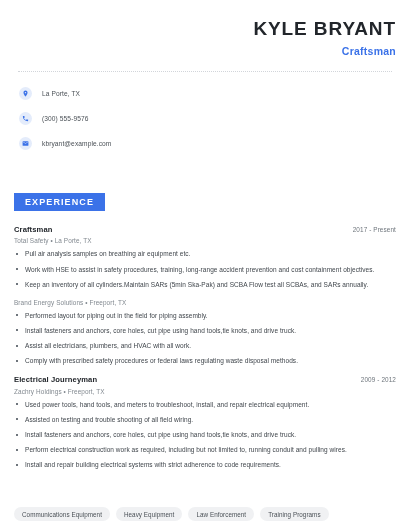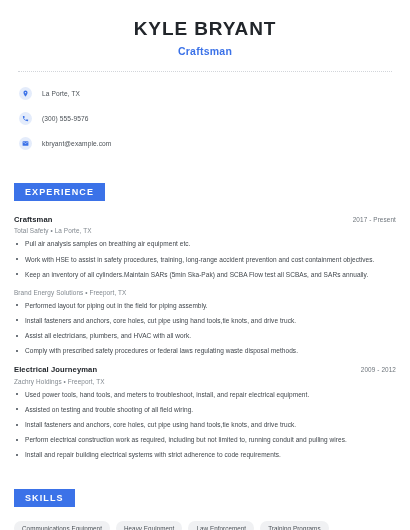--- a/index.html
+++ b/index.html
@@ -5,21 +5,21 @@
   * { box-sizing: border-box; margin: 0; padding: 0; }
   html, body {
     width: 410px; height: 530px;
     background: #ffffff;
     font-family: "Liberation Sans", sans-serif;
     overflow: hidden;
   }
   .page { width: 410px; height: 530px; position: relative; padding: 0 14px; }
 
   
-  .hdr { padding-top: 19px; text-align: center; }
+  .hdr { padding-top: 19px; text-align: right; }
   .name {
     font-size: 19px; font-weight: bold; letter-spacing: .9px;
     color: #22262b; line-height: 1.1;
   }
   .role {
     margin-top: 5px; font-size: 10.5px; font-weight: bold;
     letter-spacing: .25px; color: #3b72e8;
   }
   .divider {
     margin: 14px 4px 0 4px; height: 0;
@@ -36,21 +36,21 @@
   }
   .cicon svg { width: 7px; height: 7px; fill: #3b72e8; display: block; }
   .ctext { margin-left: 10px; font-size: 6.6px; color: #4a5056; letter-spacing: .1px; }
 
   
   .sec-badge {
     display: inline-block; background: #3b72e8; color: #fff;
     font-size: 9px; font-weight: bold; letter-spacing: 1.1px;
     padding: 4px 11px 4px 11px;
   }
-  .sec-wrap { margin-top: 28px; }
+  .sec-wrap { margin-top: 38px; }
 
   
   .jobs { margin-top: 14px; }
   .job { margin-bottom: 10px; }
   .job-top { display: flex; justify-content: space-between; align-items: baseline; }
   .job-title { font-size: 7.6px; font-weight: bold; color: #22262b; letter-spacing: .1px; }
   .job-dates { font-size: 6.4px; color: #6e757c; letter-spacing: .1px; white-space: nowrap; }
   .job-meta { margin-top: 3.5px; font-size: 6.4px; color: #828990; letter-spacing: .1px; }
   .bullets { margin-top: 6px; list-style: none; }
   .bullets li {
@@ -144,21 +144,20 @@
             <li>Assisted on testing and trouble shooting of all field wiring.</li>
             <li>Install fasteners and anchors, core holes, cut pipe using hand tools,tie knots, and drive truck.</li>
             <li>Perform electrical construction work as required, including but not limited to, running conduit and pulling wires.</li>
             <li>Install and repair building electrical systems with strict adherence to code requirements.</li>
           </ul>
         </div>
       </div>
   </div>
 
   <div class="sec-wrap">
-    <span class="sec-badge">SKILLS</span>
     <div class="skills-wrap">
         <span class="pill">Communications Equipment</span>
         <span class="pill">Heavy Equipment</span>
         <span class="pill">Law Enforcement</span>
         <span class="pill">Training Programs</span>
       </div>
   </div>
 
 </div>
 

